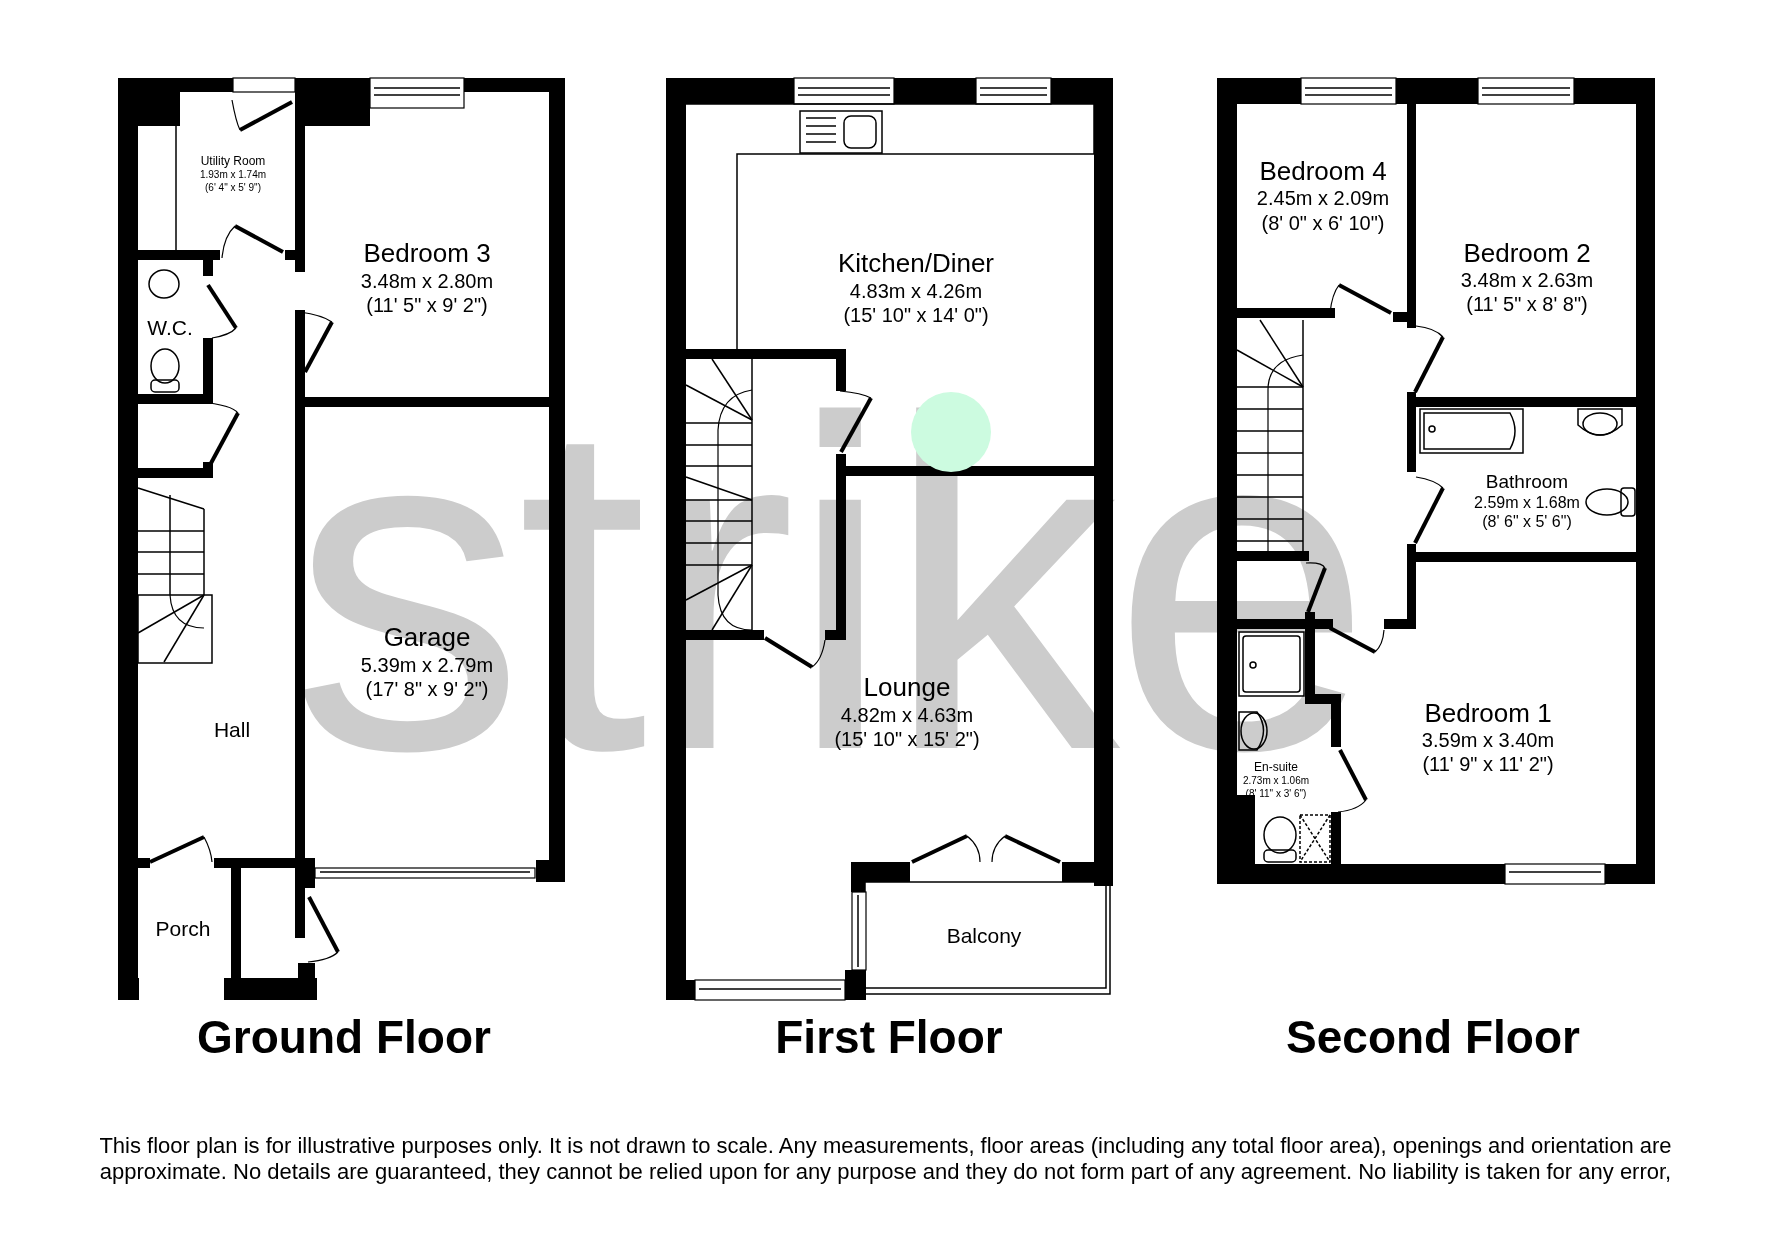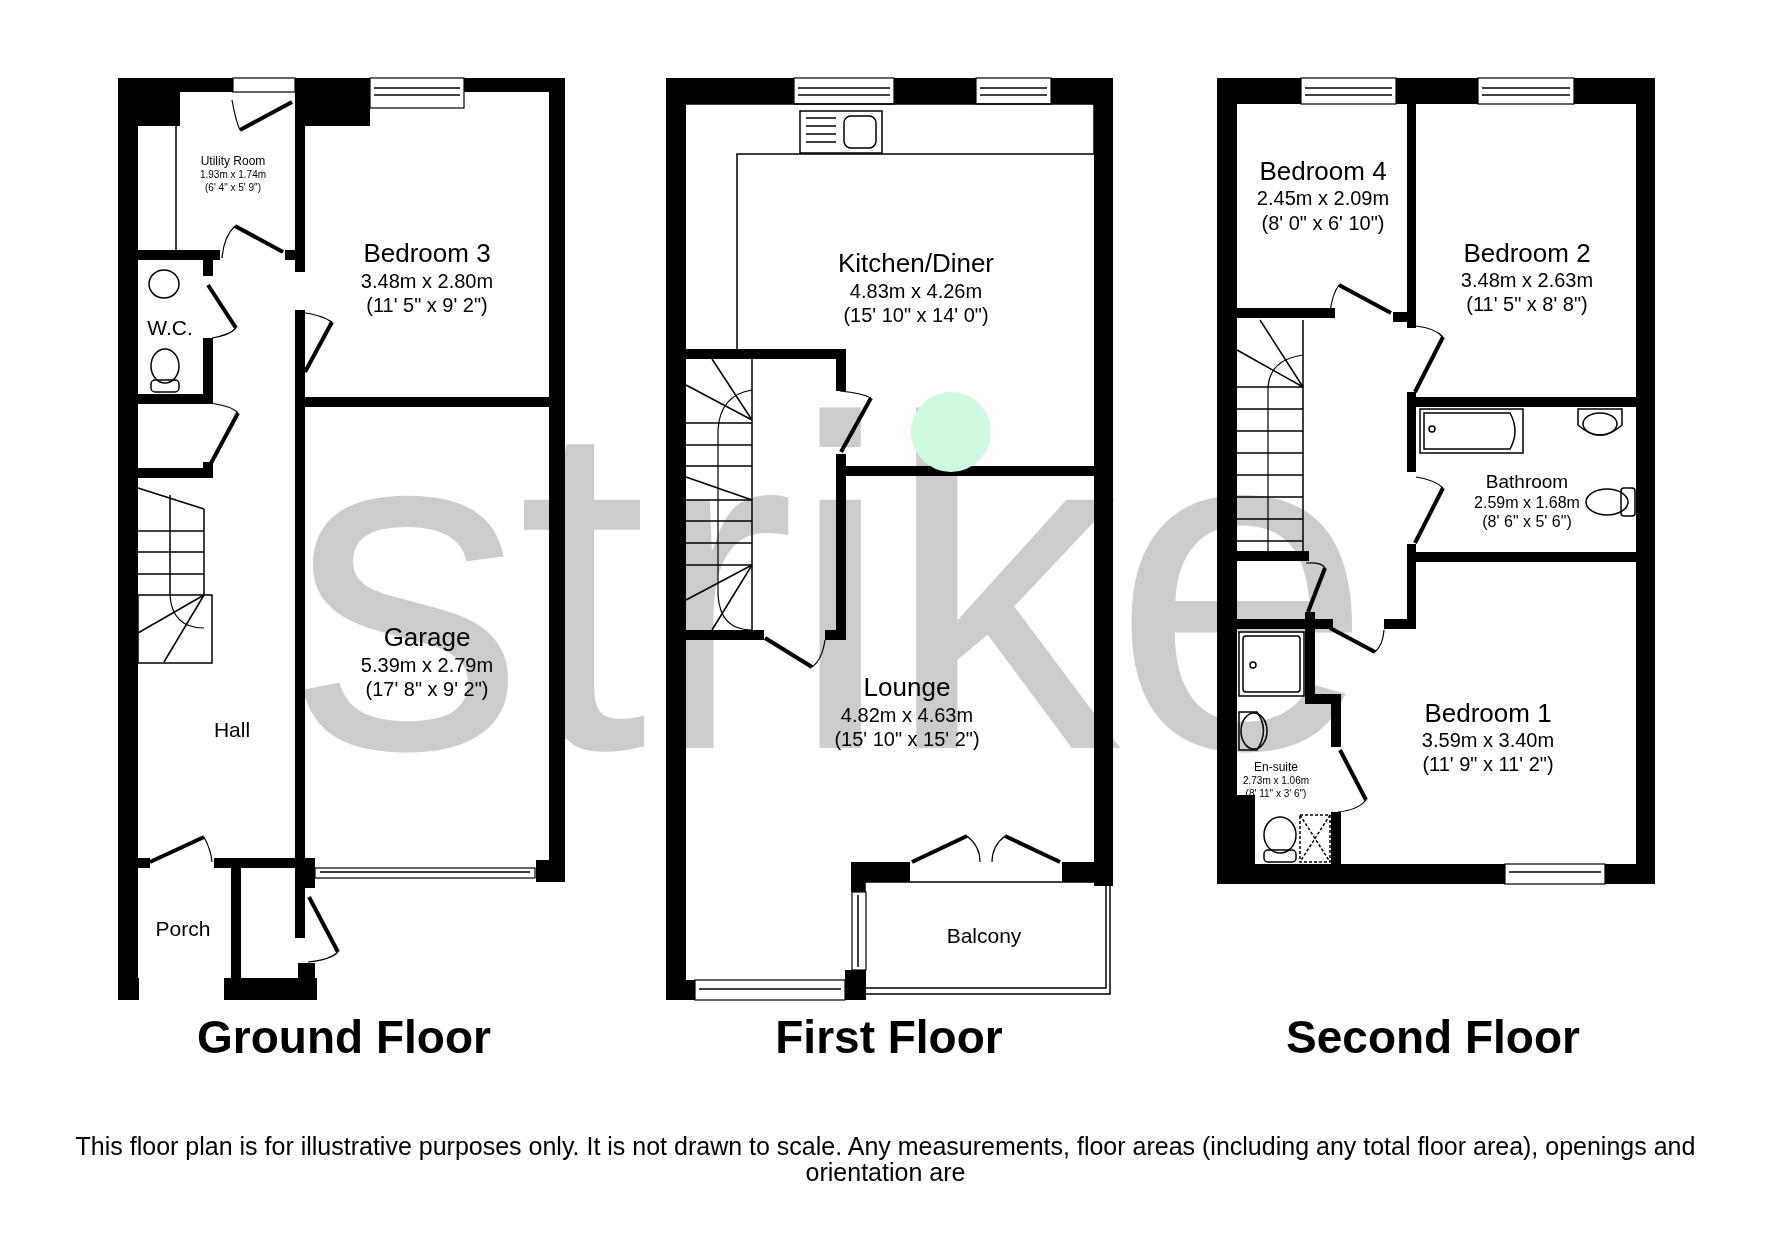--- a/index.html
+++ b/index.html
@@ -10,21 +10,21 @@
   .door { fill:none; stroke:#000; stroke-width:4; }
   .arc { fill:none; stroke:#000; stroke-width:1.2; }
   .win { fill:#fff; stroke:#000; stroke-width:1.2; }
   .wm { font-family:"Liberation Sans", sans-serif; font-size:470px; fill:#cccccc; letter-spacing:-8px; }
   .room-name { font-family:"Liberation Sans", sans-serif; font-size:26px; text-anchor:middle; }
   .room-dim { font-family:"Liberation Sans", sans-serif; font-size:20px; text-anchor:middle; }
   .room-name-sm { font-family:"Liberation Sans", sans-serif; font-size:12px; text-anchor:middle; }
   .room-dim-sm { font-family:"Liberation Sans", sans-serif; font-size:10px; text-anchor:middle; }
   .room-plain { font-family:"Liberation Sans", sans-serif; font-size:21px; text-anchor:middle; }
   .floor-title { font-family:"Liberation Sans", sans-serif; font-size:46px; font-weight:bold; text-anchor:middle; }
-  .disclaimer { position:absolute; left:30px; width:1711px; top:1133px; text-align:center; font-size:25px; line-height:26px; font-family:"Liberation Sans Narrow","Liberation Sans", sans-serif; }
+  .disclaimer { position:absolute; left:30px; width:1711px; top:1133px; text-align:center; font-size:22px; line-height:26px; font-family:"Liberation Sans Narrow","Liberation Sans", sans-serif; }
 </style>
 </head>
 <body>
 
 <svg id="plan" viewBox="0 0 1771 1239" xmlns="http://www.w3.org/2000/svg">
 
   <text class="wm" x="290" y="748">strike</text>
 
   <g>
 
@@ -306,13 +306,14 @@
     <text class="room-name-sm" x="1276" y="771">En-suite</text>
     <text class="room-dim-sm" x="1276" y="784">2.73m x 1.06m</text>
     <text class="room-dim-sm" x="1276" y="797">(8' 11" x 3' 6")</text>
 
     <text class="floor-title" x="1433" y="1053">Second Floor</text>
   </g>
 </svg>
 
 <div class="disclaimer">
   <div>This floor plan is for illustrative purposes only. It is not drawn to scale. Any measurements, floor areas (including any total floor area), openings and orientation are</div>
+  <div>approximate. No details are guaranteed, they cannot be relied upon for any purpose and they do not form part of any agreement. No liability is taken for any error,</div>
 </div>
 
 </body></html>

